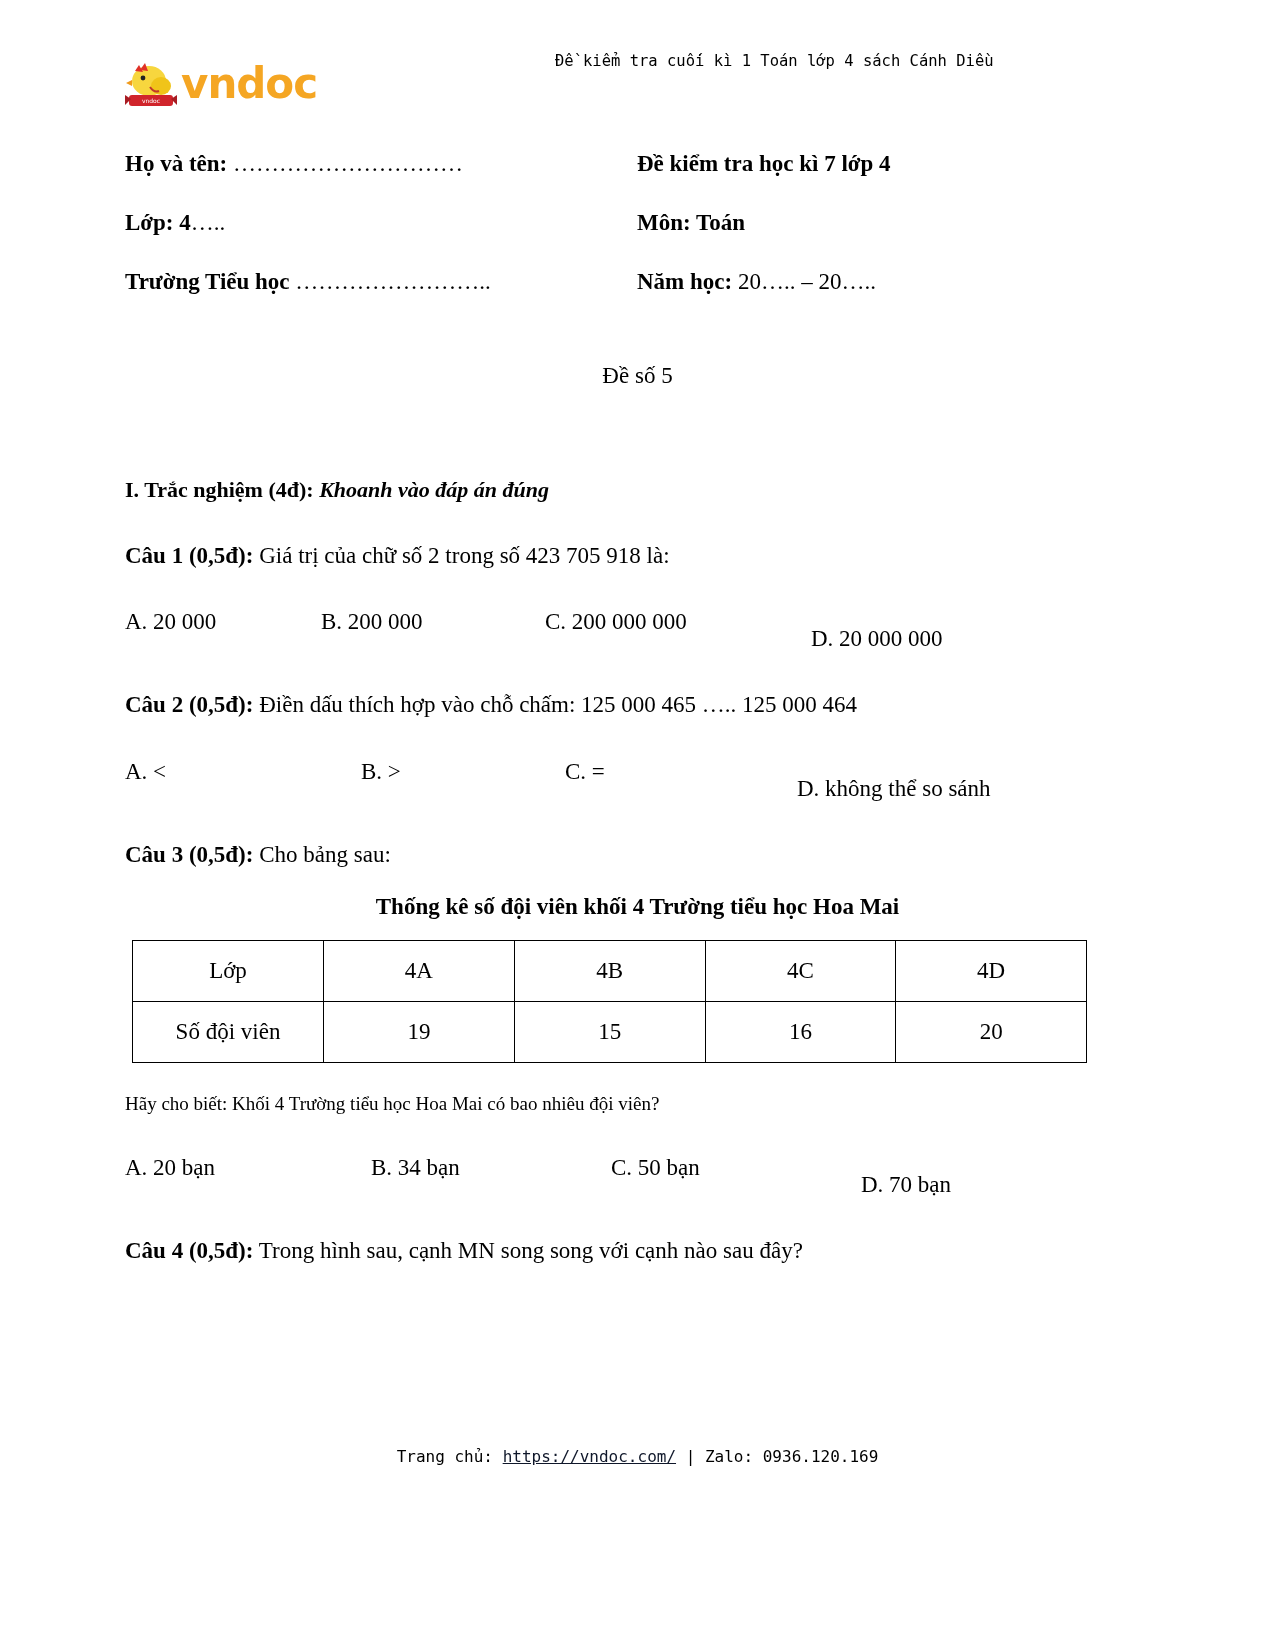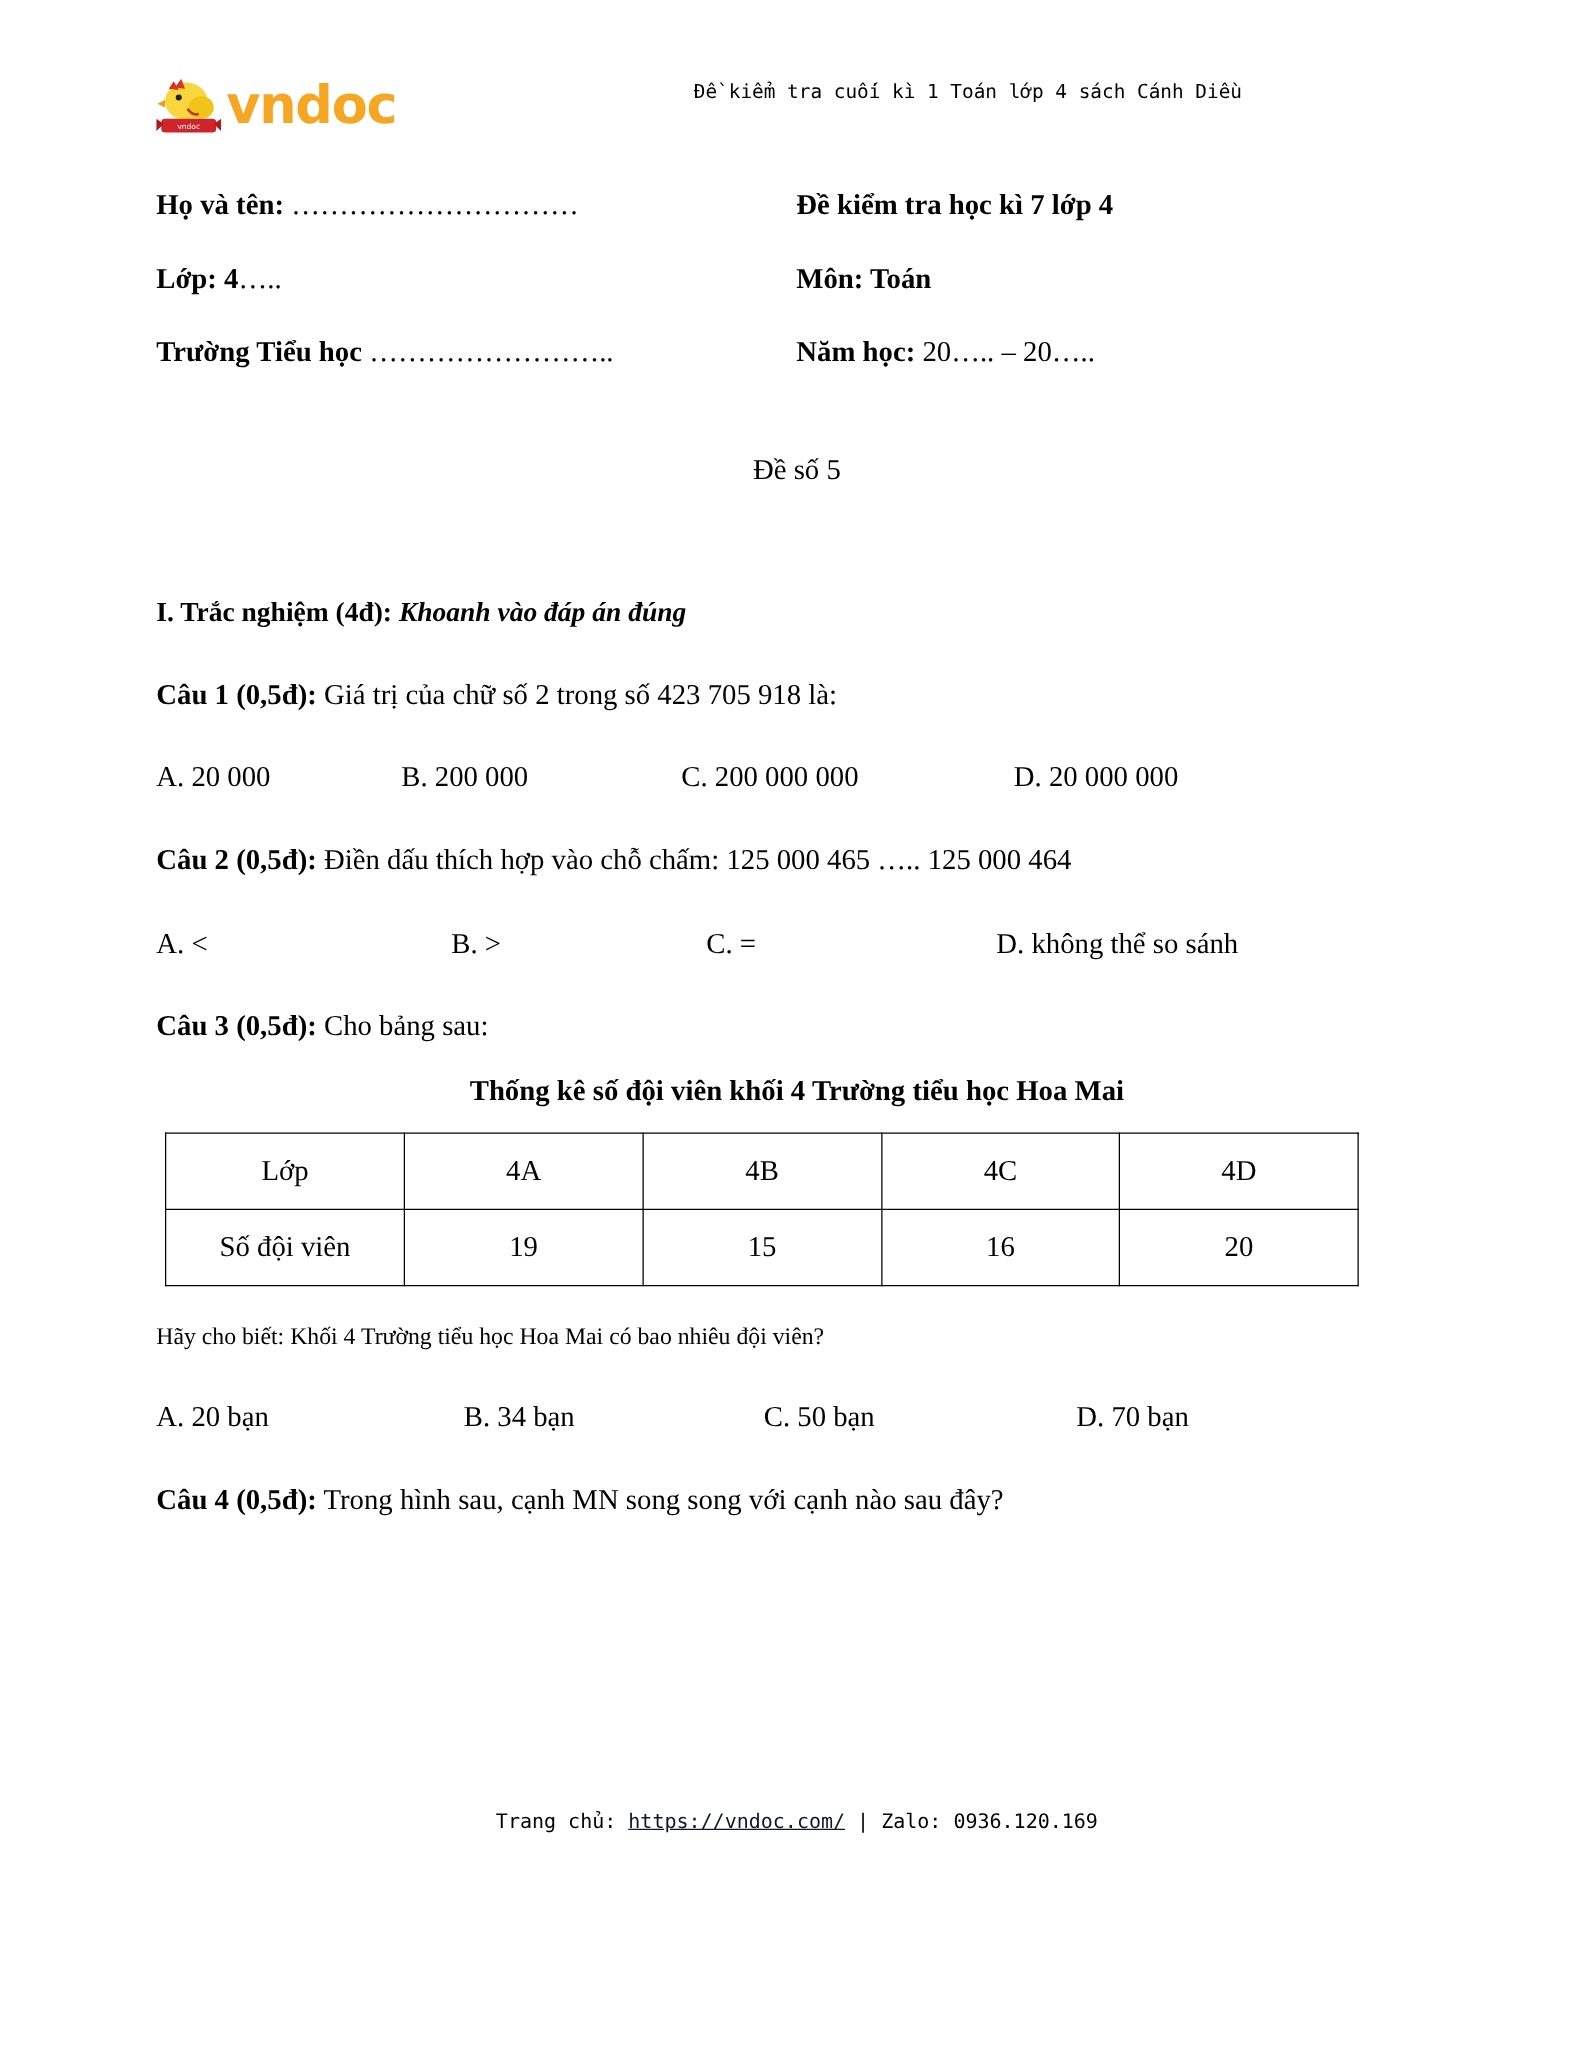--- a/index.html
+++ b/index.html
@@ -48,21 +48,21 @@
     font-family: "DejaVu Sans", sans-serif;
     font-weight: bold;
     font-size: 42px;
     color: #f5a623;
     letter-spacing: -1px;
     line-height: 1;
   }
   .header-title {
     position: absolute;
     left: 430px;
-    top: 64px;
+    top: 52px;
     font-family: "DejaVu Sans Mono", "Liberation Mono", monospace;
     font-size: 15.5px;
     letter-spacing: 0px;
     white-space: nowrap;
   }
 
   
   .info-block {
     margin-top: 52px;
   }
@@ -108,21 +108,21 @@
   .q .stem { font-weight: bold; }
 
   .options {
     display: flex;
     font-size: 23px;
     margin-top: 40px;
   }
   .opt-a { width: 196px; flex: 0 0 196px; }
   .opt-b { width: 224px; flex: 0 0 224px; }
   .opt-c { width: 266px; flex: 0 0 266px; }
-  .opt-d { flex: 1 1 auto; }
+  .opt-d { flex: 1 1 auto; margin-top: 17px; }
 
   .options.wide .opt-a { width: 236px; flex: 0 0 236px; }
   .options.wide .opt-b { width: 204px; flex: 0 0 204px; }
   .options.wide .opt-c { width: 232px; flex: 0 0 232px; }
 
   .options.q3 .opt-a { width: 246px; flex: 0 0 246px; }
   .options.q3 .opt-b { width: 240px; flex: 0 0 240px; }
   .options.q3 .opt-c { width: 250px; flex: 0 0 250px; }
 
   

